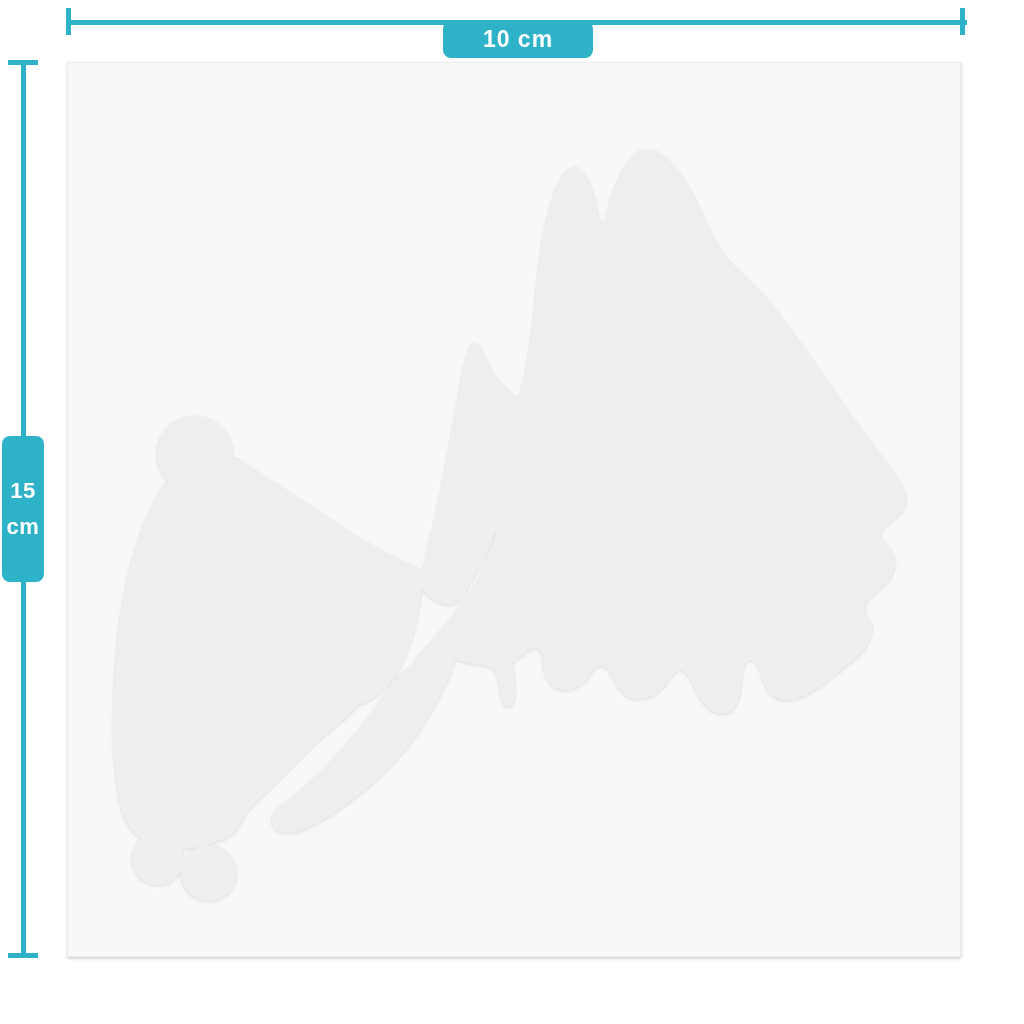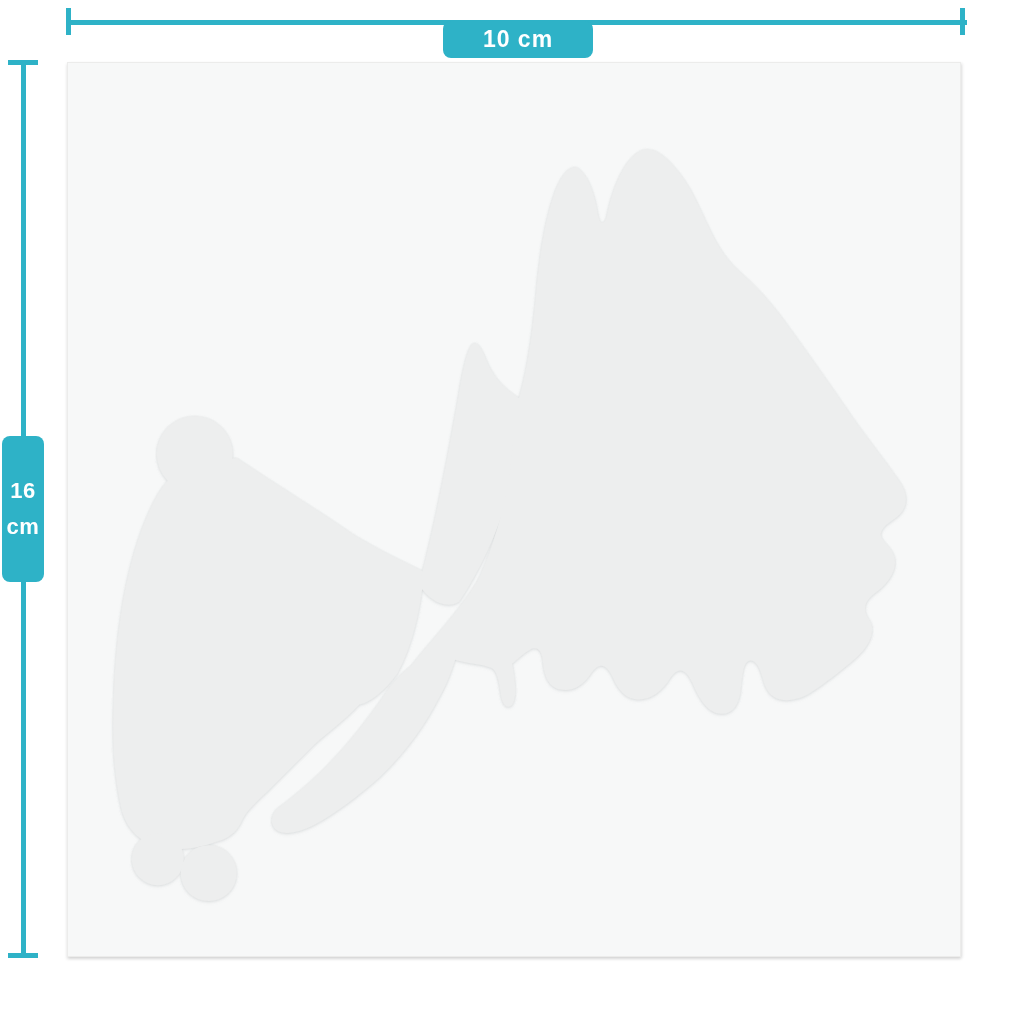--- a/index.html
+++ b/index.html
@@ -46,21 +46,21 @@
     <div class="badge badge-h">
       <span>10 cm</span>
     </div>
   </div>
 
   <div>
     <div class="dim-part v-line"></div>
     <div class="dim-part v-tick top"></div>
     <div class="dim-part v-tick bottom"></div>
     <div class="badge badge-v">
-      <span class="val">16</span>
+      <span class="val">15</span>
       <span>cm</span>
     </div>
   </div>
 
   <div class="sheet">
     <svg viewBox="0 0 894 895" aria-hidden="true">
       <defs>
         <filter id="cutEdge" x="-6%" y="-6%" width="112%" height="112%">
           <feDropShadow dx="0" dy="0" stdDeviation="0.8" flood-color="#8d9496" flood-opacity="0.22"></feDropShadow>
           <feDropShadow dx="0" dy="1.5" stdDeviation="1.5" flood-color="#8d9496" flood-opacity="0.16"></feDropShadow>

